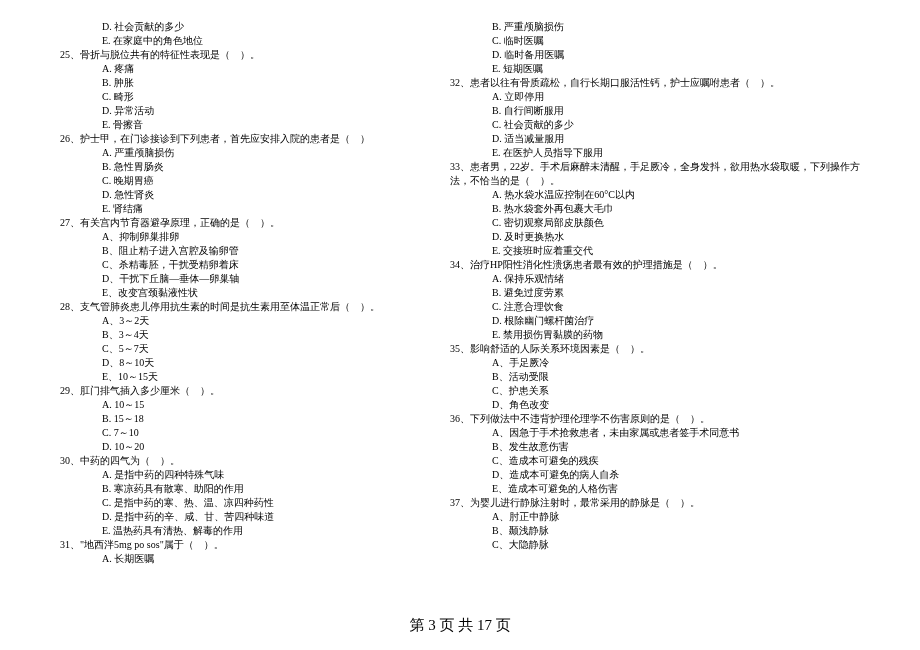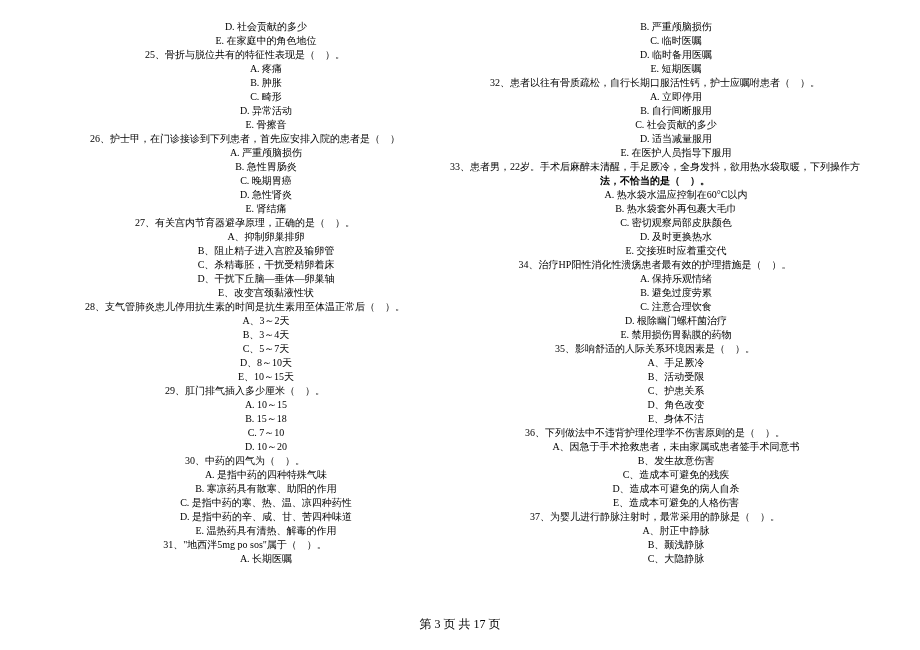--- a/index.html
+++ b/index.html
@@ -12,43 +12,41 @@
     width: 920px;
     height: 650px;
     overflow: hidden;
   }
   .page {
     display: flex;
     flex-direction: row;
     padding: 20px 50px 0 50px;
     height: 610px;
     box-sizing: border-box;
-    text-align: center;
   }
   .col {
     flex: 1;
     padding: 0 10px;
   }
   .line {
     line-height: 14px;
     white-space: pre;
   }
   .q-line {
     padding-left: 0;
   }
   .opt-line {
     padding-left: 42px;
   }
   .sub-line {
     padding-left: 0;
-    font-weight: bold;
   }
   .footer {
     text-align: center;
-    font-size: 12px;
+    font-size: 15px;
     padding-top: 6px;
   }
 </style>
 </head>
 <body>
 
 <div class="page">
   <div class="col">
     <div class="line opt-line">D. 社会贡献的多少</div>
     <div class="line opt-line">E. 在家庭中的角色地位</div>
@@ -113,21 +111,20 @@
     <div class="line opt-line">A. 保持乐观情绪</div>
     <div class="line opt-line">B. 避免过度劳累</div>
     <div class="line opt-line">C. 注意合理饮食</div>
     <div class="line opt-line">D. 根除幽门螺杆菌治疗</div>
     <div class="line opt-line">E. 禁用损伤胃黏膜的药物</div>
     <div class="line q-line">35、影响舒适的人际关系环境因素是（    ）。</div>
     <div class="line opt-line">A、手足厥冷</div>
     <div class="line opt-line">B、活动受限</div>
     <div class="line opt-line">C、护患关系</div>
     <div class="line opt-line">D、角色改变</div>
-    <div class="line opt-line">E、身体不洁</div>
     <div class="line q-line">36、下列做法中不违背护理伦理学不伤害原则的是（    ）。</div>
     <div class="line opt-line">A、因急于手术抢救患者，未由家属或患者签手术同意书</div>
     <div class="line opt-line">B、发生故意伤害</div>
     <div class="line opt-line">C、造成本可避免的残疾</div>
     <div class="line opt-line">D、造成本可避免的病人自杀</div>
     <div class="line opt-line">E、造成本可避免的人格伤害</div>
     <div class="line q-line">37、为婴儿进行静脉注射时，最常采用的静脉是（    ）。</div>
     <div class="line opt-line">A、肘正中静脉</div>
     <div class="line opt-line">B、颞浅静脉</div>
     <div class="line opt-line">C、大隐静脉</div>

